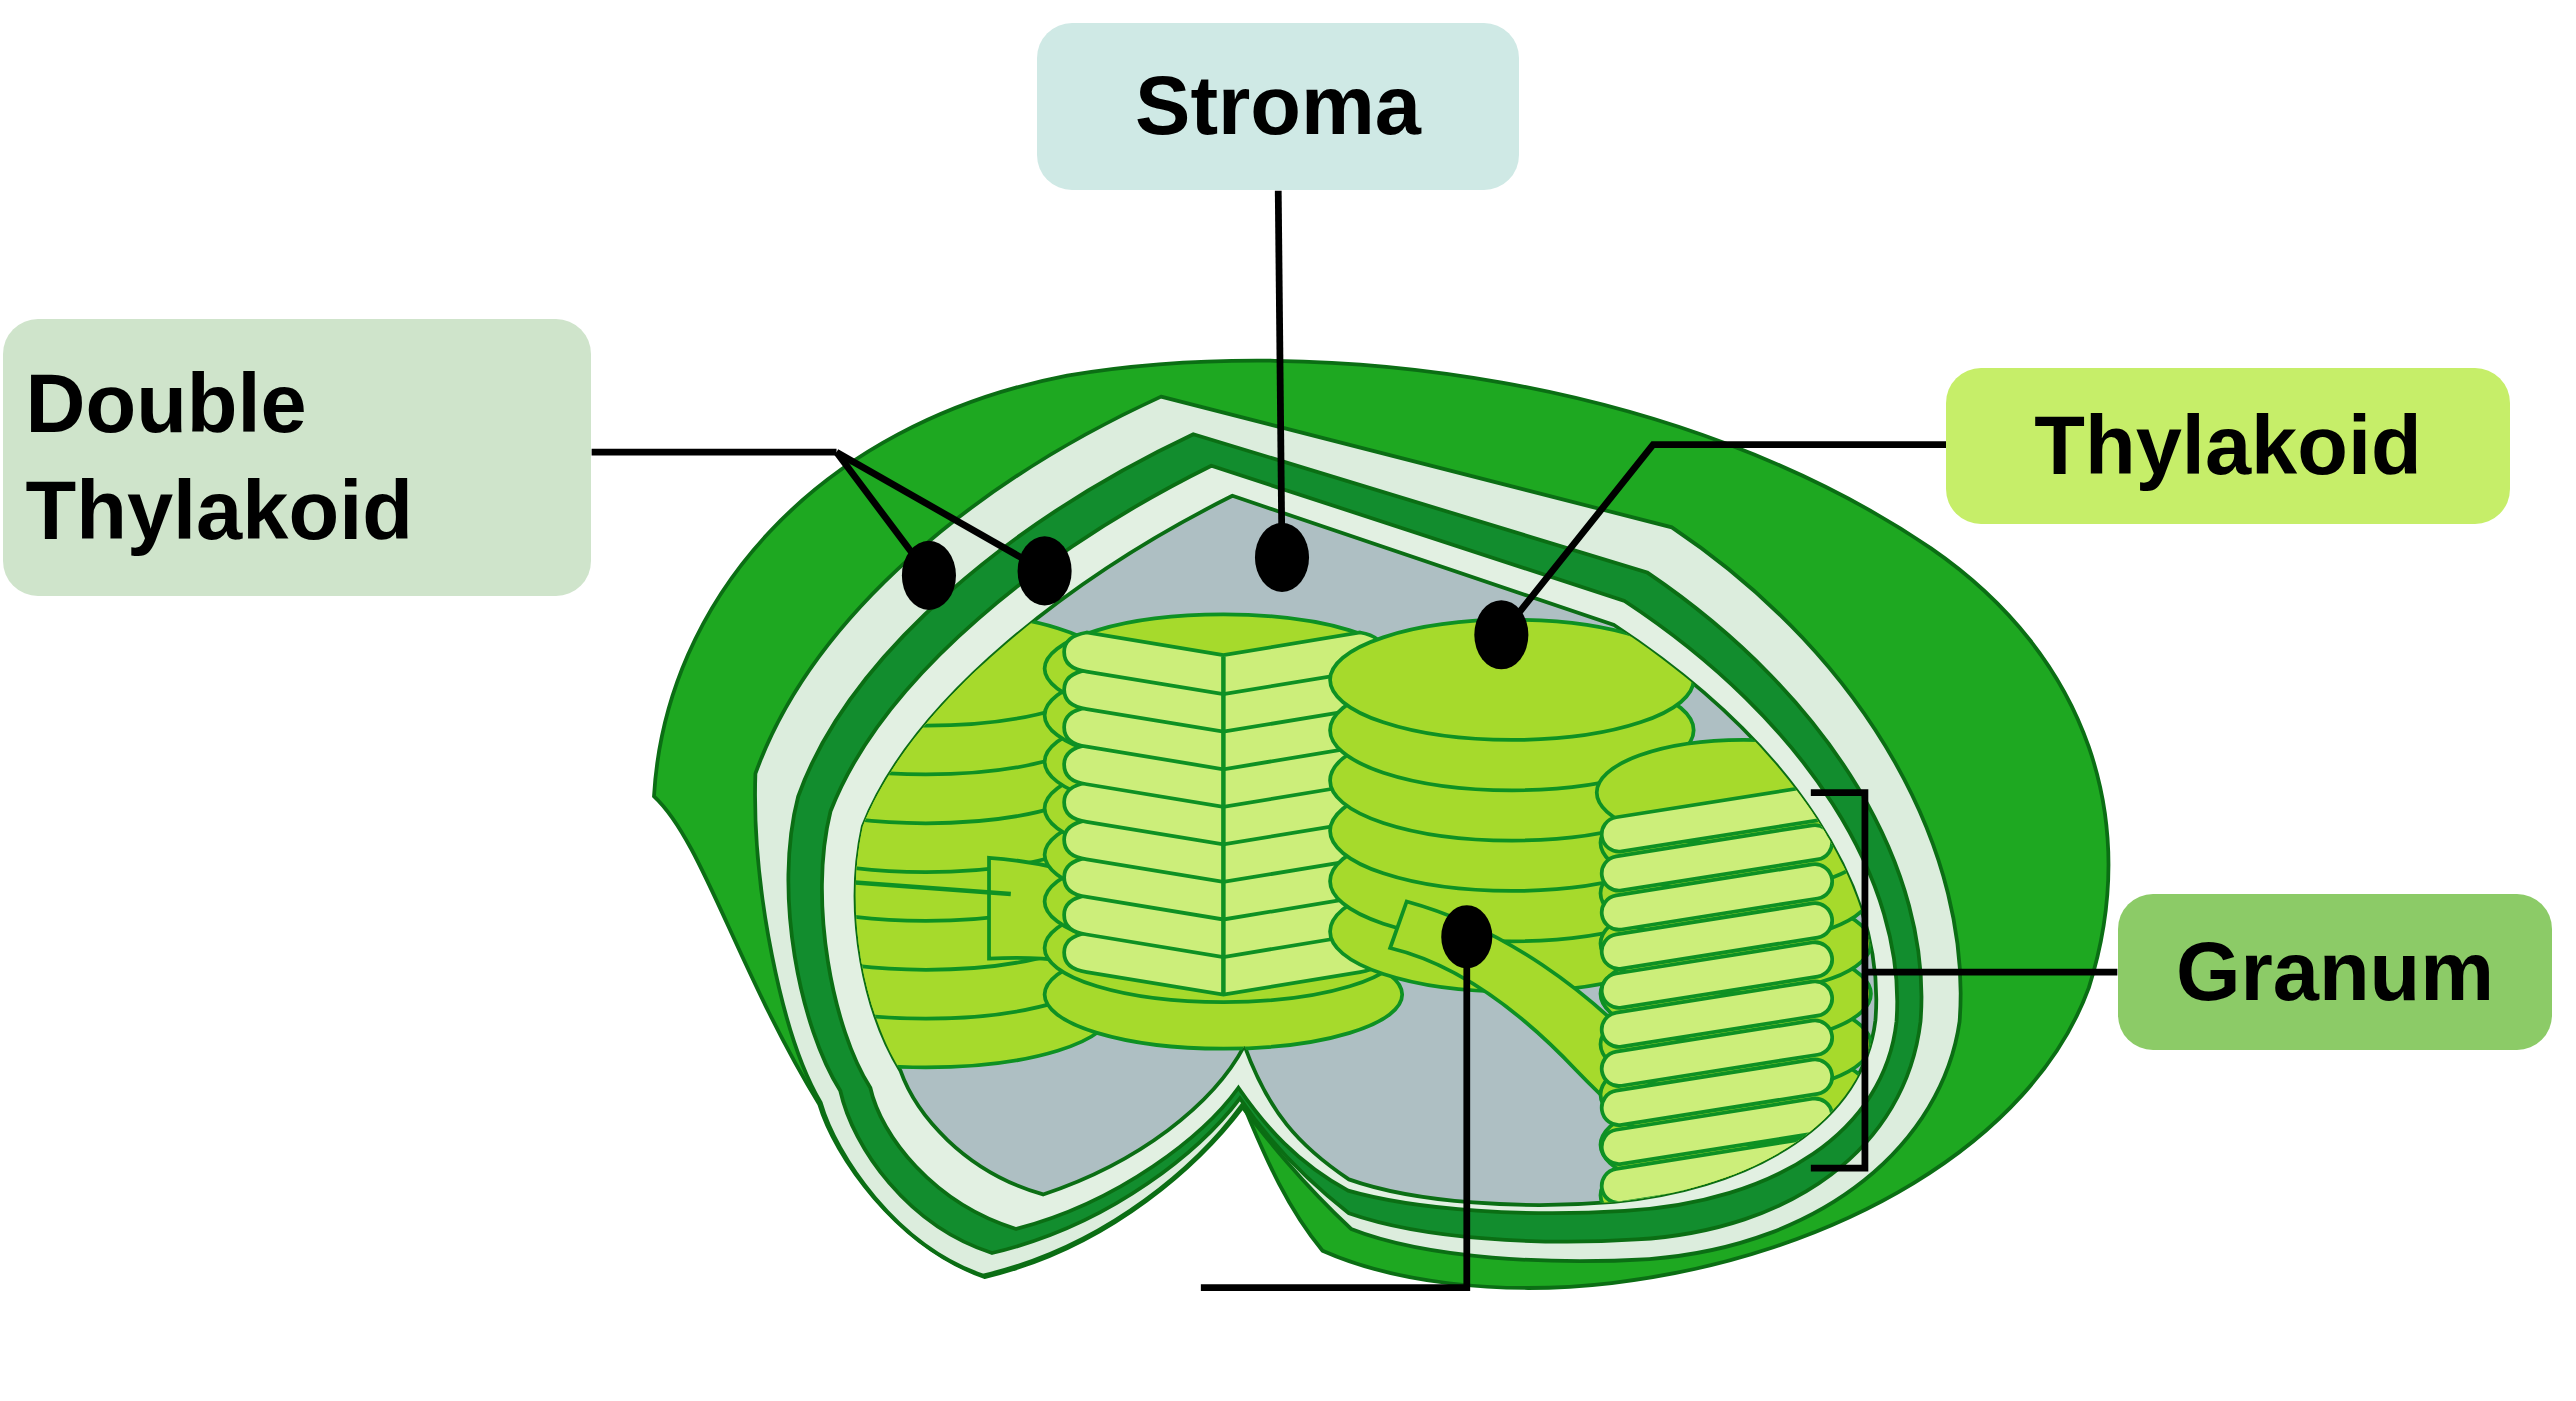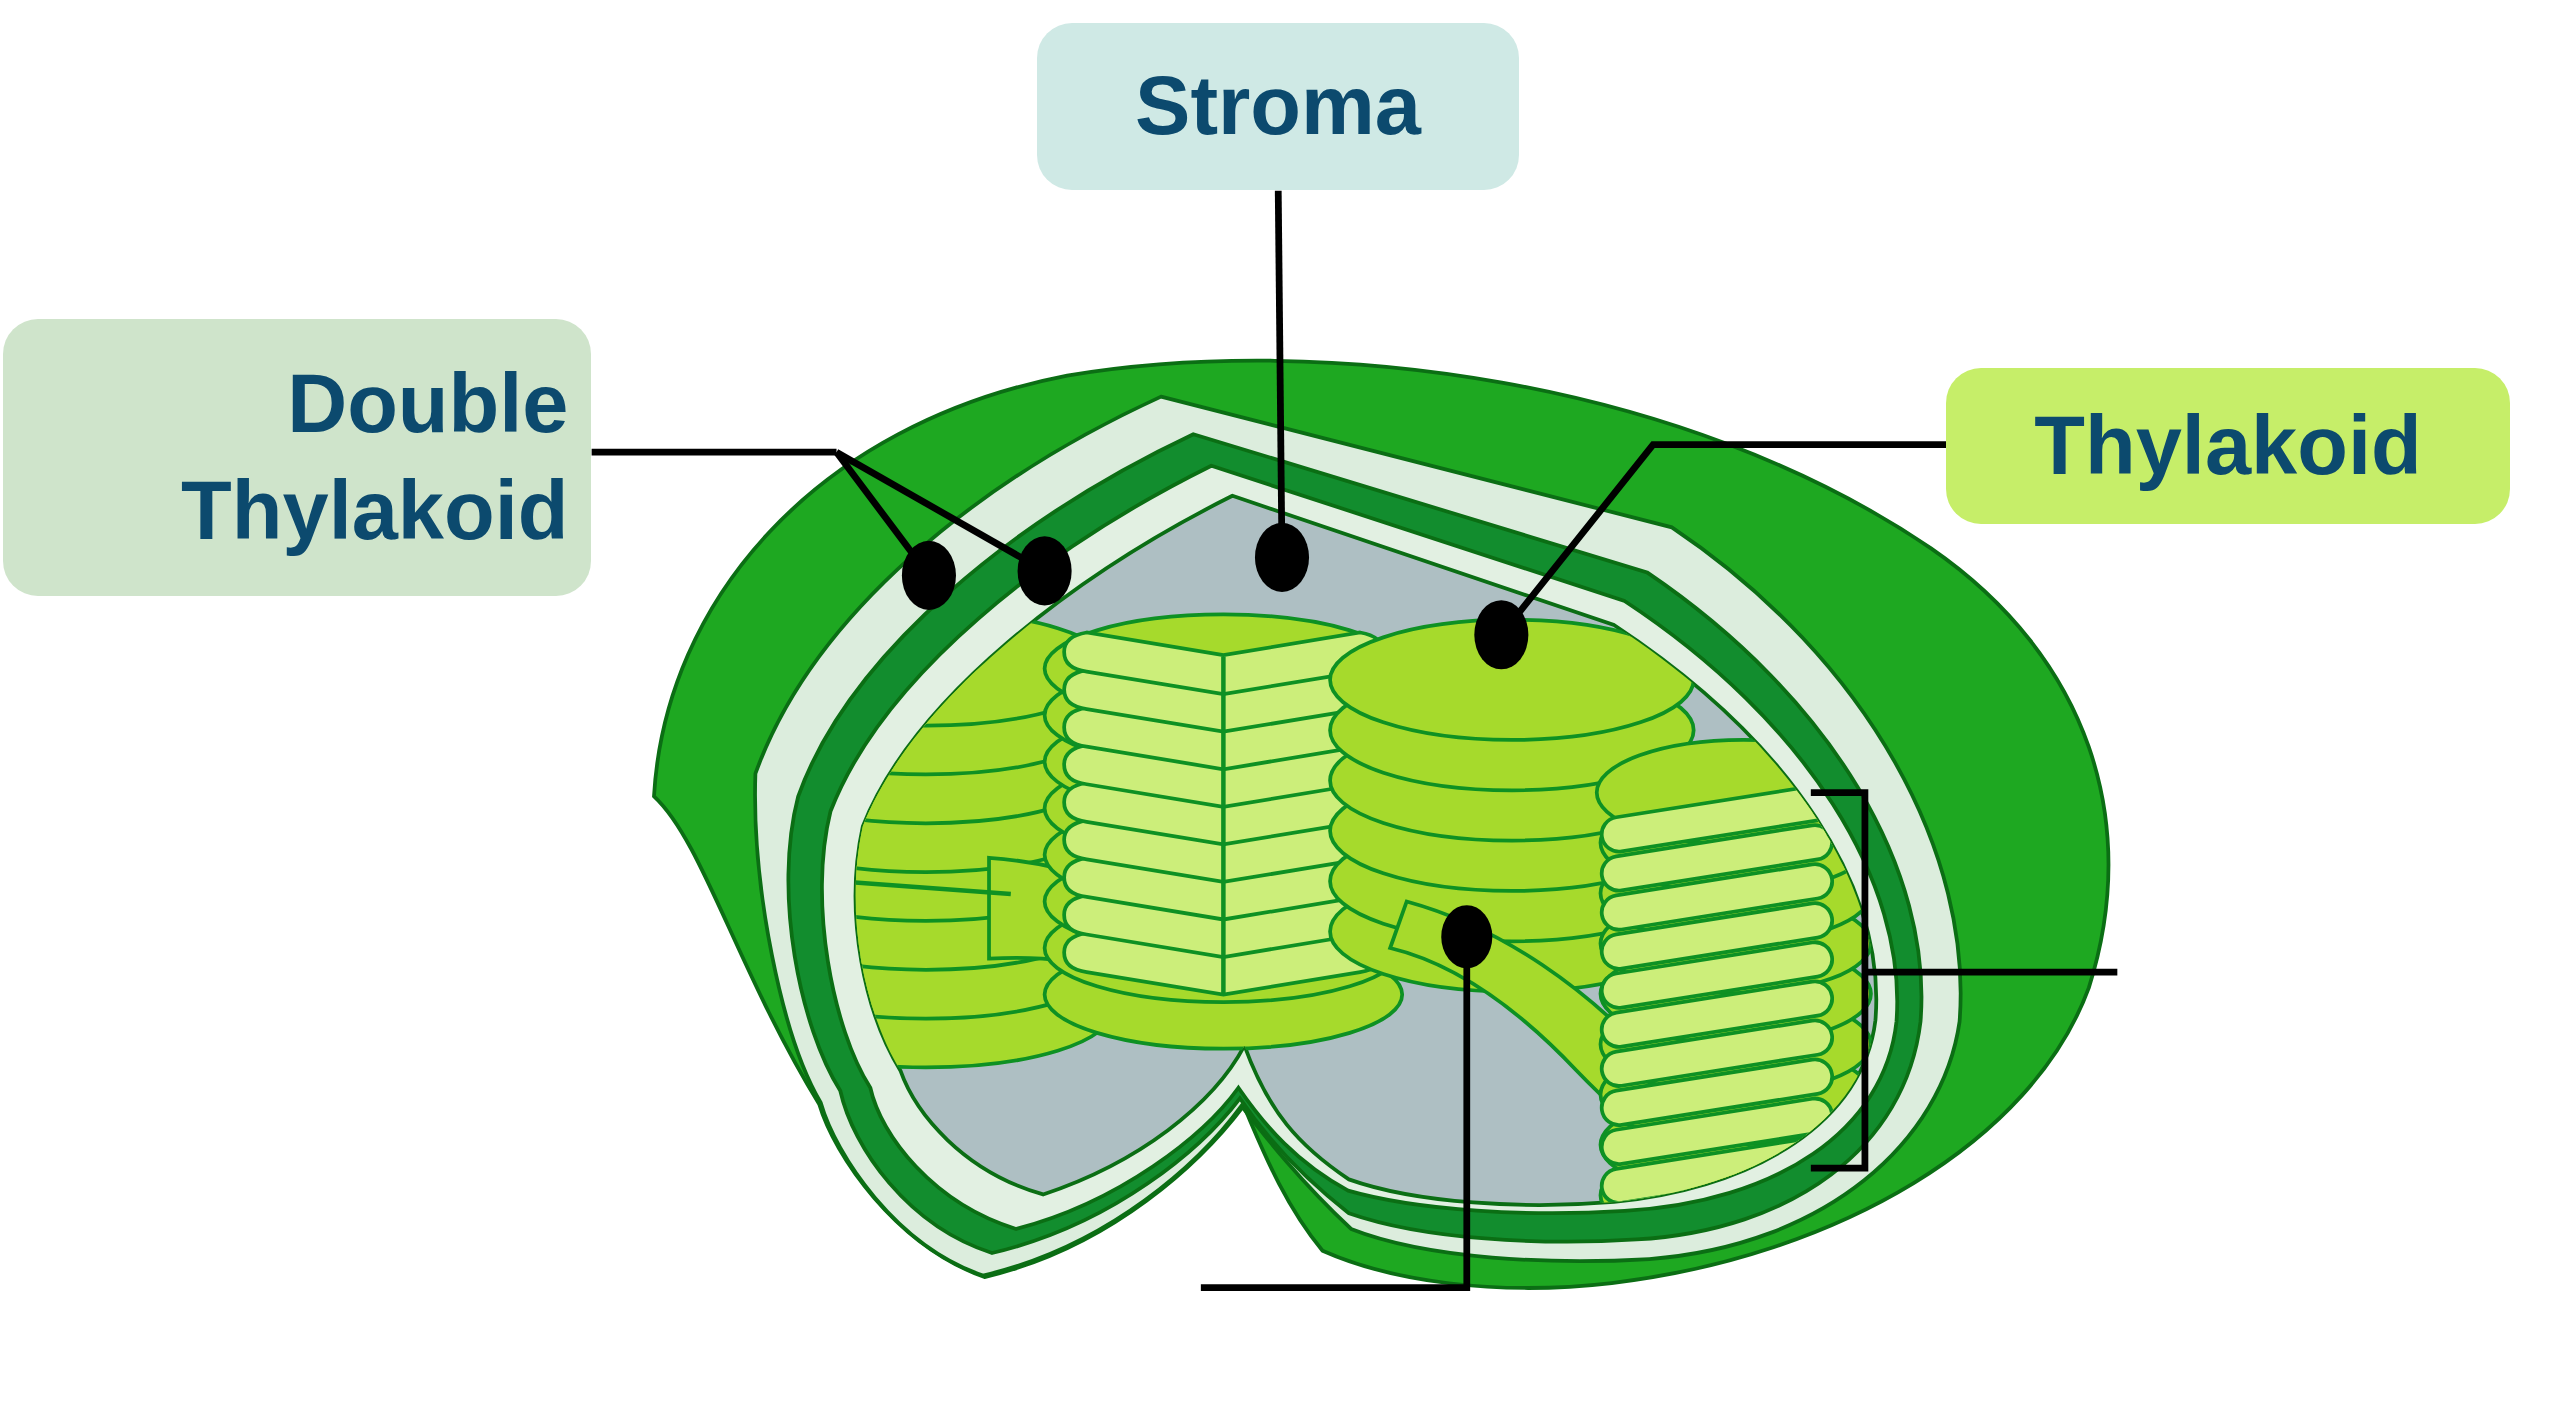--- a/index.html
+++ b/index.html
@@ -19,21 +19,21 @@
   .page {fill:#ccee7a;stroke:#0e9123;stroke-width:5;}
   .tube {fill:#a6da2c;stroke:#0e9123;stroke-width:5;}
   .vein {fill:none;stroke:#0e9123;stroke-width:6;}
 
   
   .leader{fill:none;stroke:#000;stroke-width:9;}
   .dot   {fill:#000;stroke:none;}
 
   
   .label{position:absolute;display:flex;align-items:center;justify-content:center;
-         text-align:right;color:#0c4a6e;font-weight:700;font-size:83px;line-height:1.28;
+         text-align:left;color:#000000;font-weight:700;font-size:83px;line-height:1.28;
          border-radius:35px;padding:0 22.5px;box-sizing:border-box;}
   .label-stroma {left:1037px;top:22.5px;  width:482px;height:167px;background:#cfe9e5;}
   .label-dm     {left:3px;   top:319px; width:588px;height:277px;background:#cfe4cb;}
   .label-thyl   {left:1946px;top:368px; width:564px;height:156px;background:#c6ee69;}
   .label-granum {left:2118px;top:894px;width:434px;height:156px;background:#8ccb67;}
   .label-lamella{left:642px; top:1201px;width:558px;height:173px;background:#e6f5c1;}
 </style>
 </head>
 <body>
 
@@ -199,15 +199,16 @@
     <ellipse class="dot" cx="1998" cy="845" rx="36" ry="46"></ellipse>
     <ellipse class="dot" cx="1952" cy="1247" rx="34" ry="42"></ellipse>
   </svg>
 
   <div class="label label-stroma" style="background: rgb(207, 233, 229);">Stroma</div>
 
   <div class="label label-dm" style="background: rgb(207, 228, 203);">Double Thylakoid</div>
 
   <div class="label label-thyl" style="background: rgb(198, 238, 105);">Thylakoid</div>
 
+  <div class="label label-granum" style="background: rgb(140, 203, 103);">Granum</div>
 
 </div>
 
 
 </body></html>

